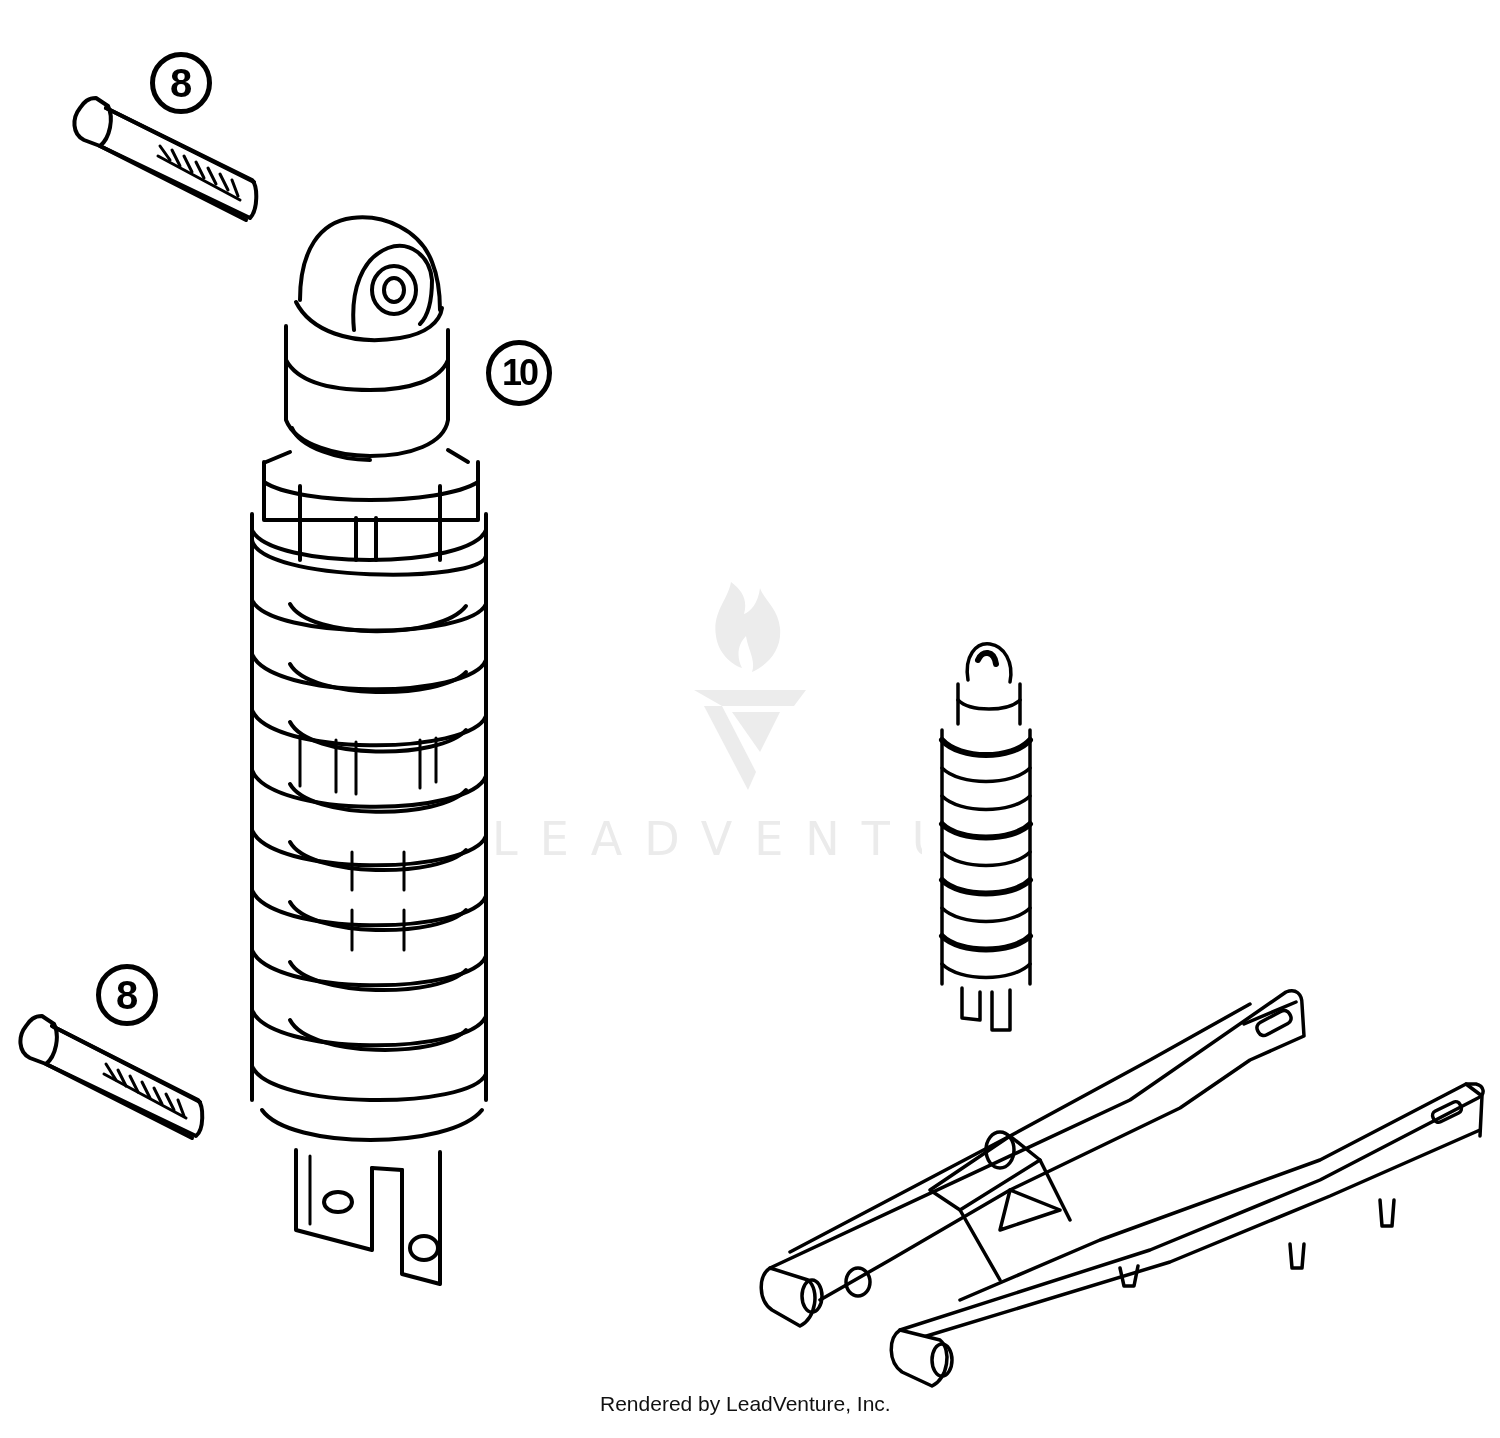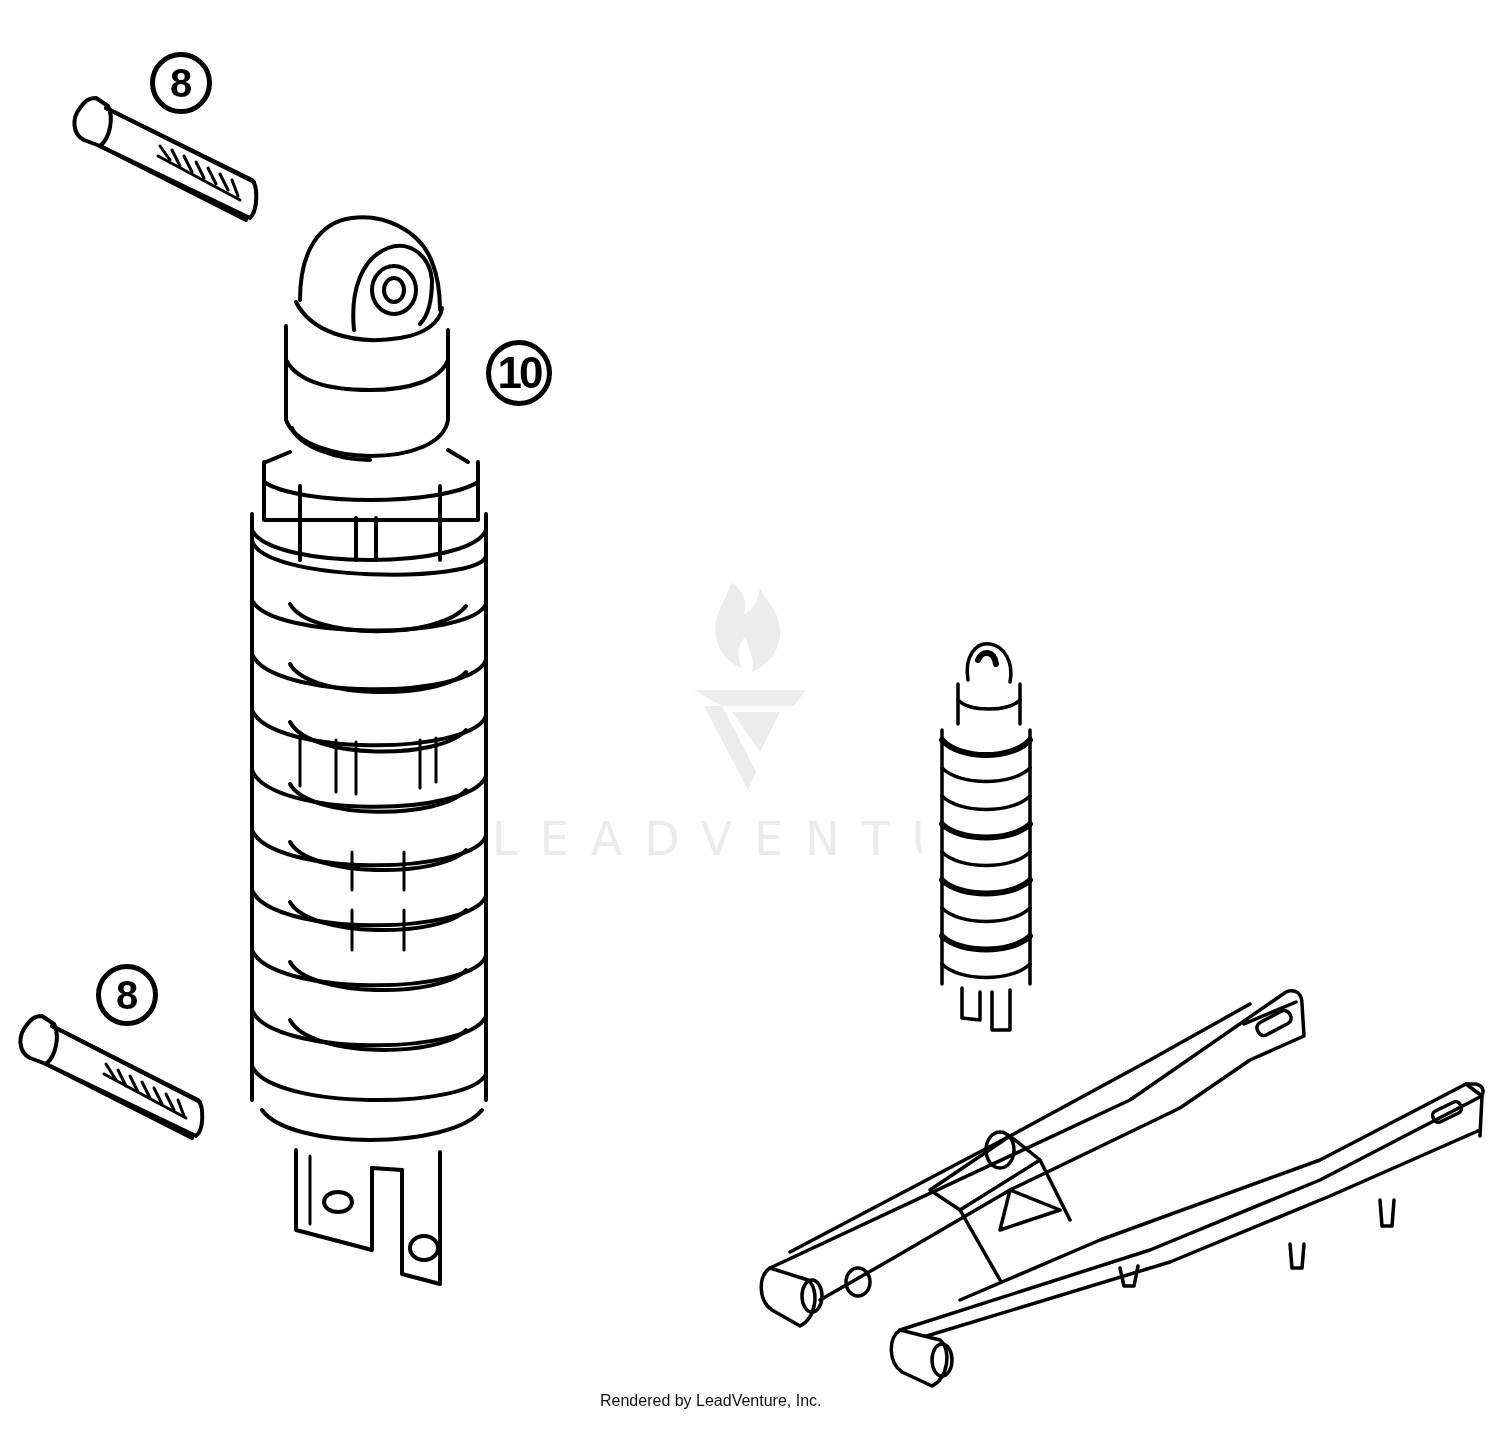--- a/index.html
+++ b/index.html
@@ -4,25 +4,25 @@
 <style>
   html, body { margin: 0; padding: 0; background: #ffffff; }
   body { width: 1500px; height: 1438px; position: relative; overflow: hidden;
          font-family: "Liberation Sans", sans-serif; }
   .layer { position: absolute; left: 0; top: 0; width: 1500px; height: 1438px; }
   .callout { position: absolute; width: 62px; height: 62px; border: 5px solid #000;
              border-radius: 50%; box-sizing: border-box; display: flex; align-items: center;
              justify-content: center; font-family: "Liberation Sans", sans-serif;
              font-weight: bold; color: #000; background: #fff; }
   .callout span { font-size: 40px; line-height: 1; }
-  .callout.two span { font-size: 44px; letter-spacing: -3px; }
+  .callout.two span { font-size: 36px; letter-spacing: -3px; }
   .watermark-text { position: absolute; left: 492px; top: 812px; font-size: 46px;
                     letter-spacing: 22px; color: #ebebeb; font-family: "DejaVu Sans", sans-serif;
                     white-space: nowrap; width: 430px; overflow: hidden; }
-  .footer { position: absolute; left: 600px; top: 1392px; font-size: 16px; color: #111;
+  .footer { position: absolute; left: 600px; top: 1392px; font-size: 21px; color: #111;
             white-space: nowrap; font-family: "Liberation Sans", sans-serif; }
 </style>
 </head>
 <body>
 
 <svg class="layer" viewBox="0 0 1500 1438">
   <g fill="#ececec" stroke="none">
     <path d="M731 582 C728 600 712 612 716 636 C718 652 730 664 742 668 C736 656 738 644 746 636 C748 650 756 660 752 672 C770 664 782 648 780 628 C778 608 764 600 760 588 C758 604 750 612 744 614 C748 600 742 590 731 582 Z"></path>
     <path d="M694 690 L806 690 L794 706 L722 706 Z"></path>
     <path d="M704 706 L722 706 L756 772 L748 790 Z"></path>

